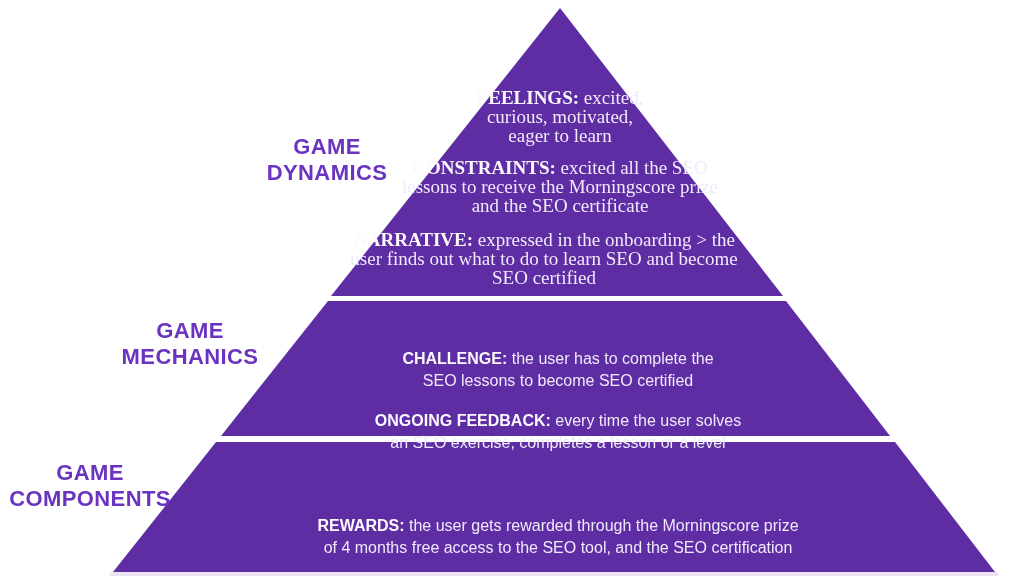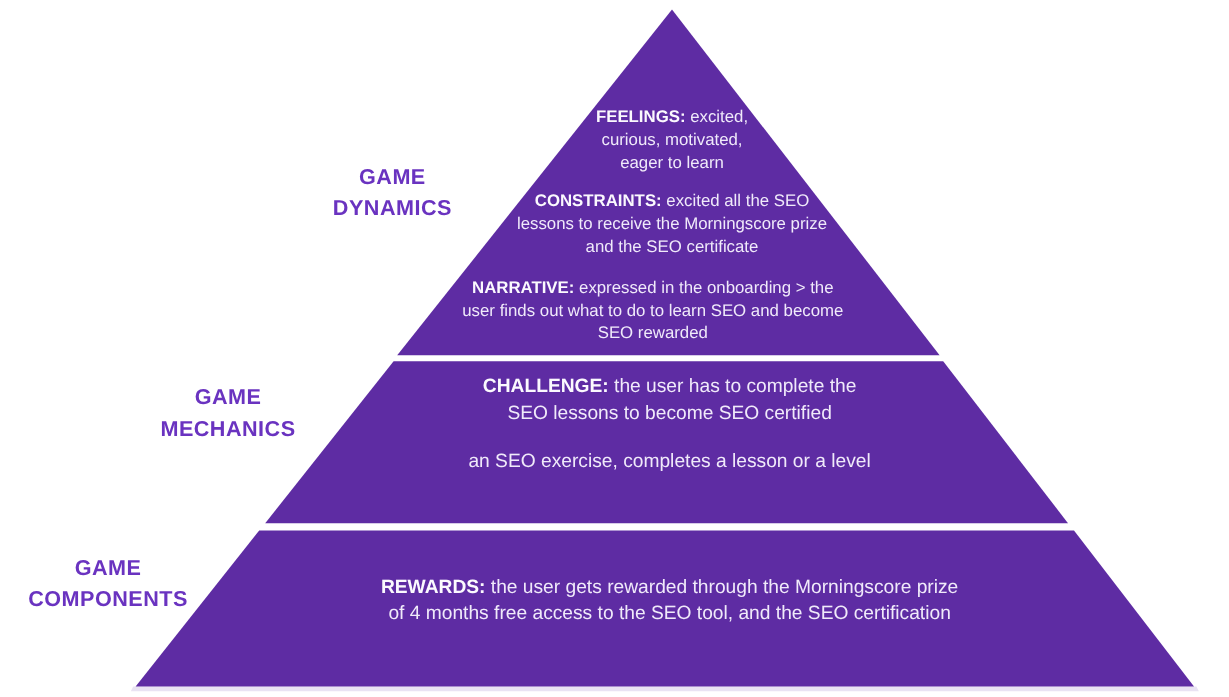--- a/index.html
+++ b/index.html
@@ -20,38 +20,40 @@
     left: 0;
     top: 0;
     width: 1024px;
     height: 581px;
     display: block;
   }
   .side-label {
     position: absolute;
     text-align: center;
     font-weight: 700;
-    font-size: 18px;
+    font-size: 22px;
     line-height: 26px;
     letter-spacing: 0.4px;
     color: var(--side_label, #6a33c0);
   }
   .item {
     position: absolute;
     text-align: center;
     color: var(--body_text, #f0eafa);
   }
   .item .ln { white-space: nowrap; }
   .item.small {
-    font-size: 14px;
+    font-size: 19px;
     line-height: 19px;
+    font-family: Liberation Serif, serif;
   }
   .item.large {
     font-size: 16px;
     line-height: 21.5px;
+    margin-top: 36px;
   }
   .item b {
     font-weight: 700;
     color: #fbf9fe;
   }
 </style>
 </head>
 <body>
 
 <div class="stage">
@@ -86,29 +88,30 @@
 
   <div class="item small" style="left:398px; top:158px; width:324px;">
     <div class="ln"><b>CONSTRAINTS:</b> <span>excited all the SEO</span></div>
     <div class="ln">lessons to receive the Morningscore prize</div>
     <div class="ln">and the SEO certificate</div>
   </div>
 
   <div class="item small" style="left:350px; top:230px; width:388px;">
     <div class="ln"><b>NARRATIVE:</b> <span>expressed in the onboarding &gt; the</span></div>
     <div class="ln">user finds out what to do to learn SEO and become</div>
-    <div class="ln">SEO rewarded</div>
+    <div class="ln">SEO certified</div>
   </div>
 
   <div class="item large" style="left:358px; top:312px; width:400px;">
     <div class="ln"><b>CHALLENGE:</b> <span>the user has to complete the</span></div>
     <div class="ln">SEO lessons to become SEO certified</div>
   </div>
 
   <div class="item large" style="left:348px; top:374px; width:420px;">
+    <div class="ln"><b>ONGOING FEEDBACK:</b> <span>every time the user solves</span></div>
     <div class="ln">an SEO exercise, completes a lesson or a level</div>
   </div>
 
   <div class="item large" style="left:268px; top:479px; width:580px;">
     <div class="ln"><b>REWARDS:</b> <span>the user gets rewarded through the Morningscore prize</span></div>
     <div class="ln">of 4 months free access to the SEO tool, and the SEO certification</div>
   </div>
 
 
 </div>

